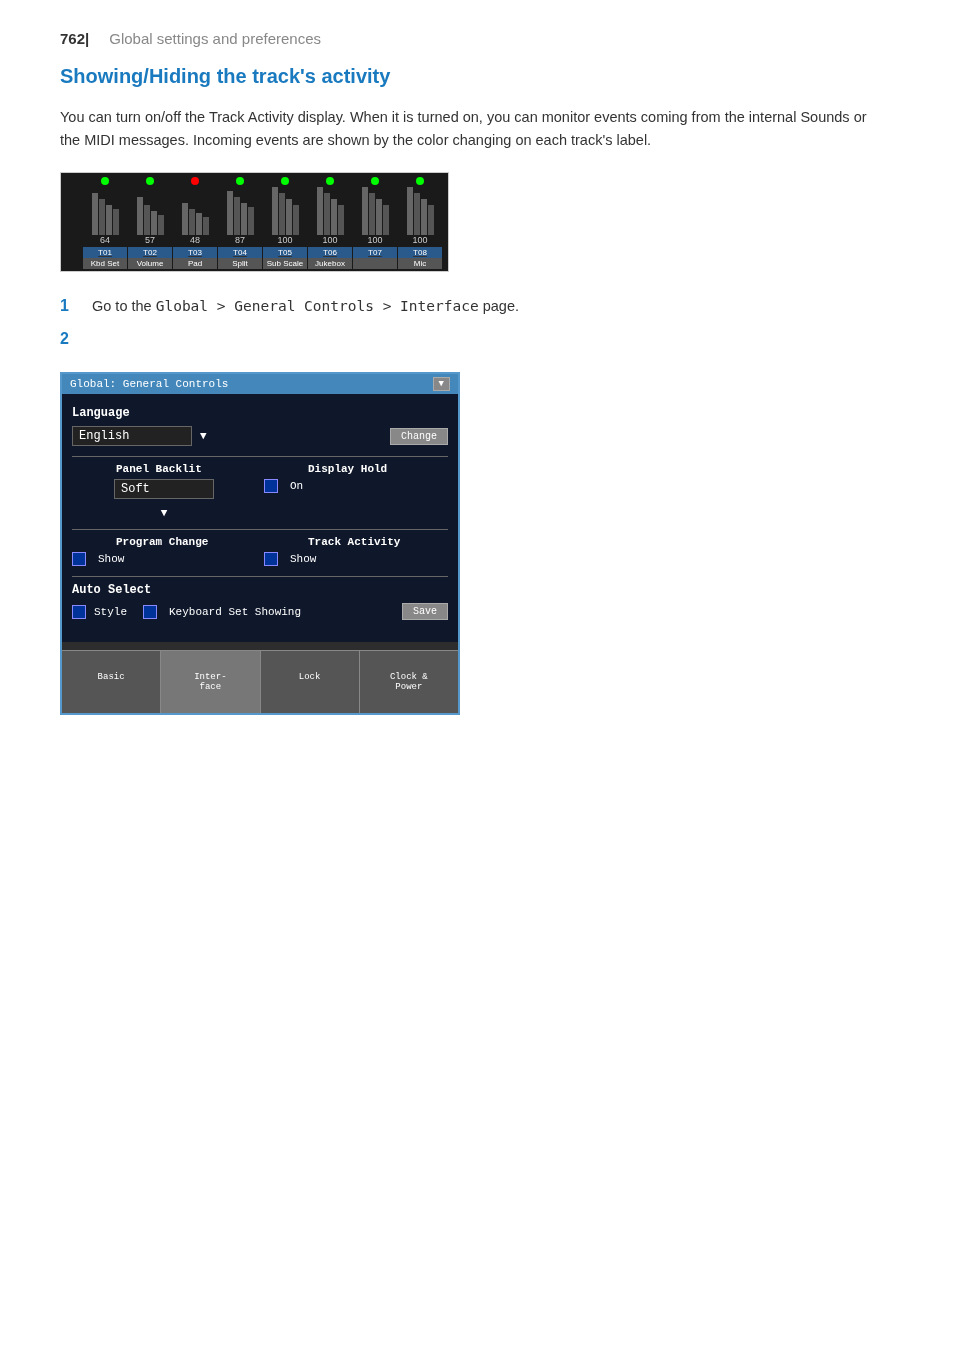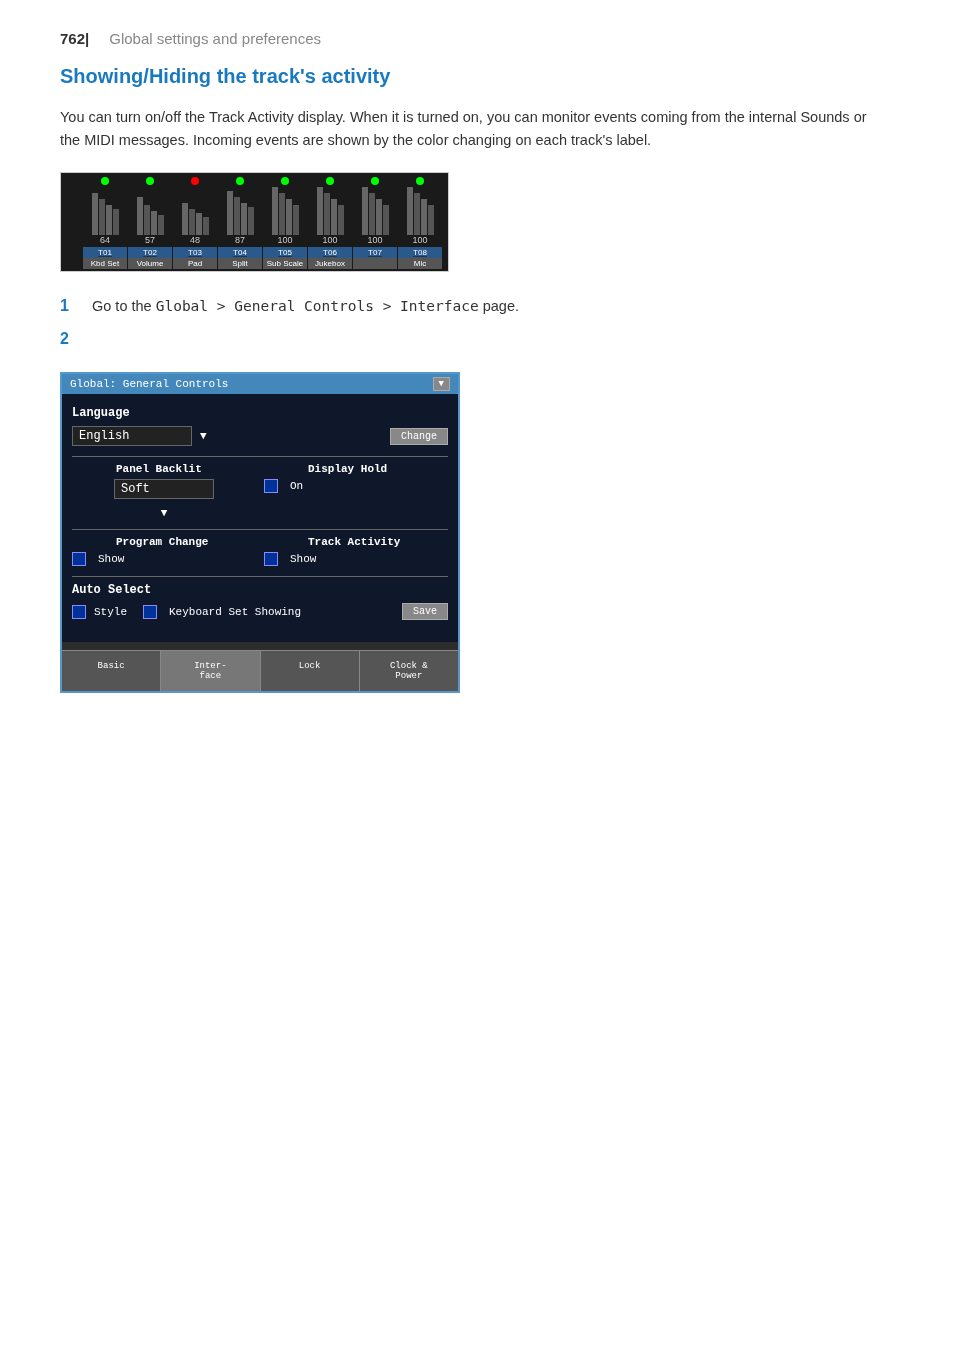--- a/index.html
+++ b/index.html
@@ -233,21 +233,21 @@
     }
     .panel-bottom-tabs {
       display: flex;
       background: #555;
       border-top: 1px solid #888;
       margin-top: 8px;
     }
     .panel-tab {
       flex: 1;
       text-align: center;
-      padding: 10px 2px;
+      padding: 21px 2px;
       font-size: 9px;
       color: #fff;
       border-right: 1px solid #888;
       cursor: pointer;
     }
     .panel-tab.active {
       background: #777;
     }
     .panel-tab:last-child {
       border-right: none;

